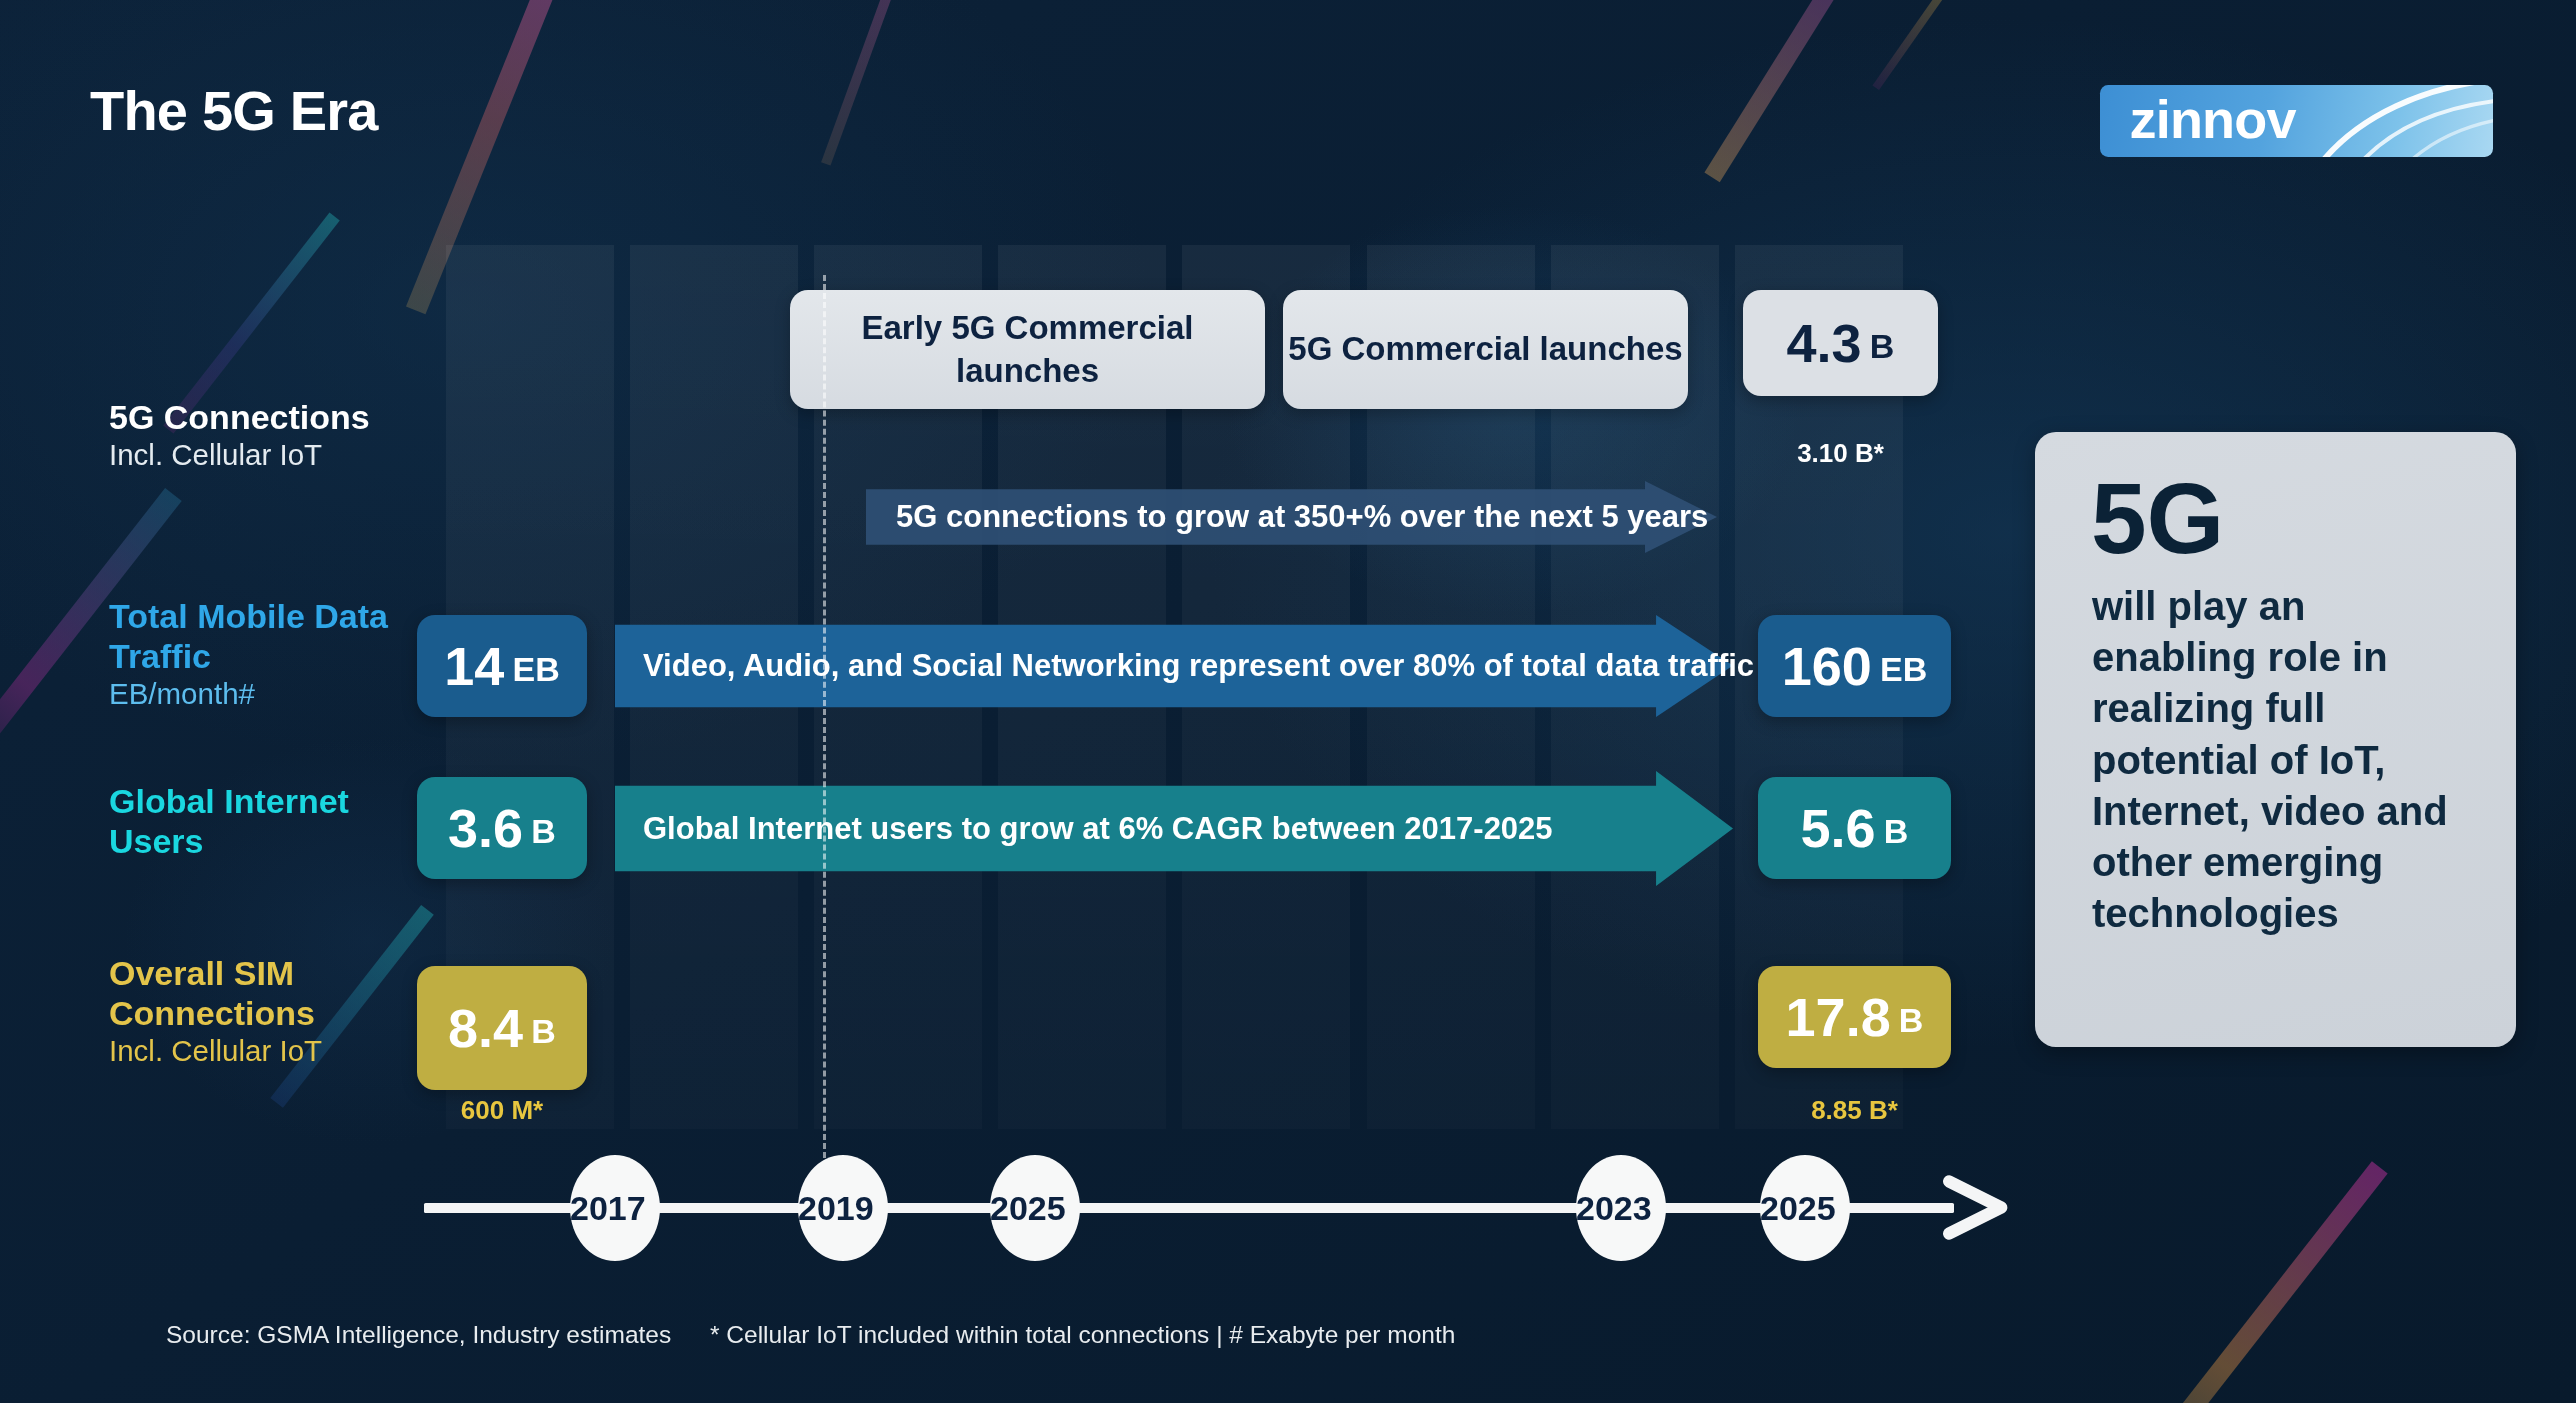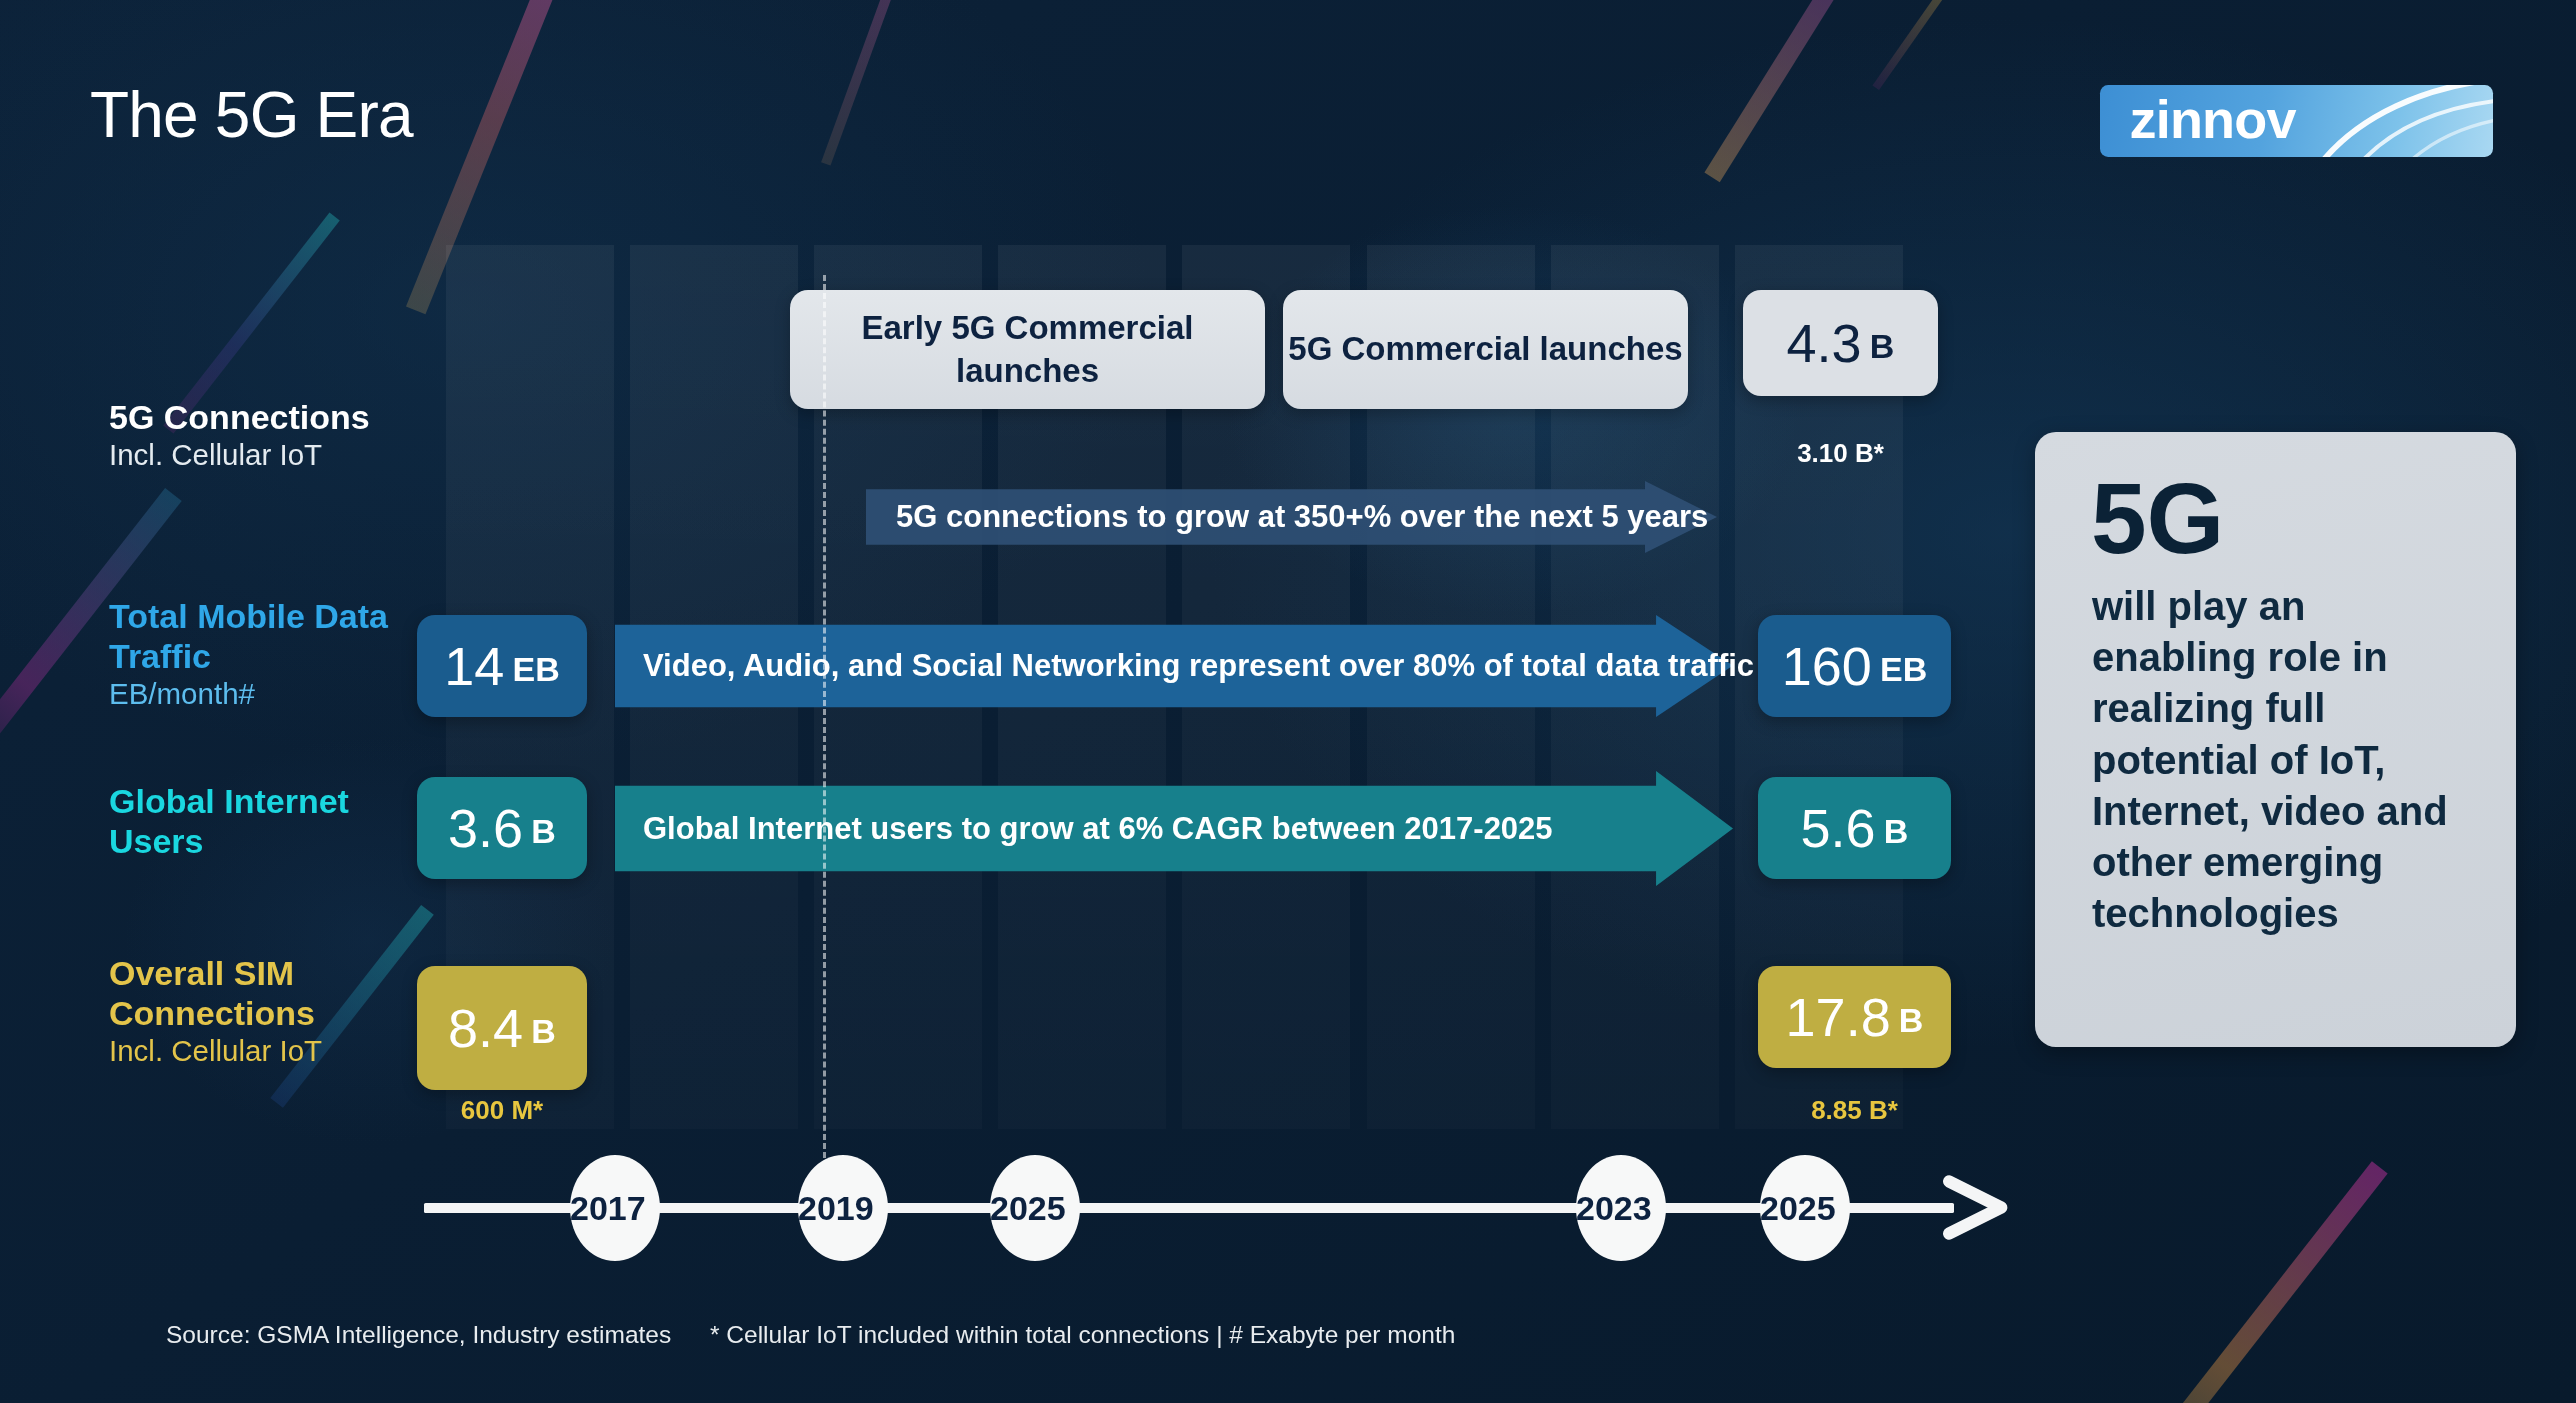--- a/index.html
+++ b/index.html
@@ -36,36 +36,36 @@
       background:linear-gradient(180deg,rgba(140,120,60,.5) 0%,rgba(120,40,110,.2) 100%);}
   .glow{position:absolute;border-radius:50%;pointer-events:none;}
   .g1{left:1227px;top:205px;width:573px;height:409px;background:radial-gradient(closest-side,rgba(40,95,140,.25),rgba(0,0,0,0));}
   .g2{left:123px;top:736px;width:491px;height:409px;background:radial-gradient(closest-side,rgba(30,70,110,.2),rgba(0,0,0,0));}
 
   
   .colbar{position:absolute;top:245px;height:884px;
           background:linear-gradient(180deg,rgba(255,255,255,.055) 0%,rgba(255,255,255,.018) 100%);}
 
   
-  .title{position:absolute;left:90px;top:78px;font-size:64px;font-weight:normal;color:#ffffff;letter-spacing:-0.8px;}
+  .title{position:absolute;left:90px;top:78px;font-size:56px;font-weight:bold;color:#ffffff;letter-spacing:-0.8px;}
 
   .logo{position:absolute;left:2100px;top:85px;width:393px;height:72px;border-radius:8.2px;overflow:hidden;
         background:linear-gradient(100deg,#3d8fd4 0%,#53a3de 42%,#7dc2ea 75%,#a9d8f2 100%);}
   .logo-txt{position:absolute;left:29.5px;top:6.5px;font-size:54px;font-weight:bold;color:#ffffff;letter-spacing:-0.8px;line-height:1;}
   .logo-swoosh{position:absolute;right:-4.9px;top:-3.3px;width:196px;height:79px;}
 
   
   .rowlabel{position:absolute;}
   .rl-main{font-size:34px;font-weight:bold;line-height:1.18;}
   .rl-sub{font-size:29.5px;font-weight:300;line-height:1.2;}
 
   
   .chip{position:absolute;border-radius:18px;display:flex;align-items:center;justify-content:center;
         box-shadow:0 4.9px 14.7px rgba(0,0,0,.28);}
-  .chip .num{font-size:54px;font-weight:normal;line-height:1;}
+  .chip .num{font-size:54px;font-weight:bold;line-height:1;}
   .chip .unit{font-size:34px;font-weight:bold;line-height:1;margin-left:8.2px;position:relative;top:3.3px;}
   .caption{position:absolute;font-size:26px;font-weight:bold;text-align:center;}
 
   
   .callout{position:absolute;border-radius:18px;background:linear-gradient(180deg,#e3e7eb 0%,#d6dbe1 100%);
            color:#0d2240;display:flex;align-items:center;justify-content:center;text-align:center;
            font-size:33px;font-weight:bold;line-height:1.3;box-shadow:0 4.9px 14.7px rgba(0,0,0,.25);}
 
   
   .arrow{position:absolute;display:flex;align-items:center;}

